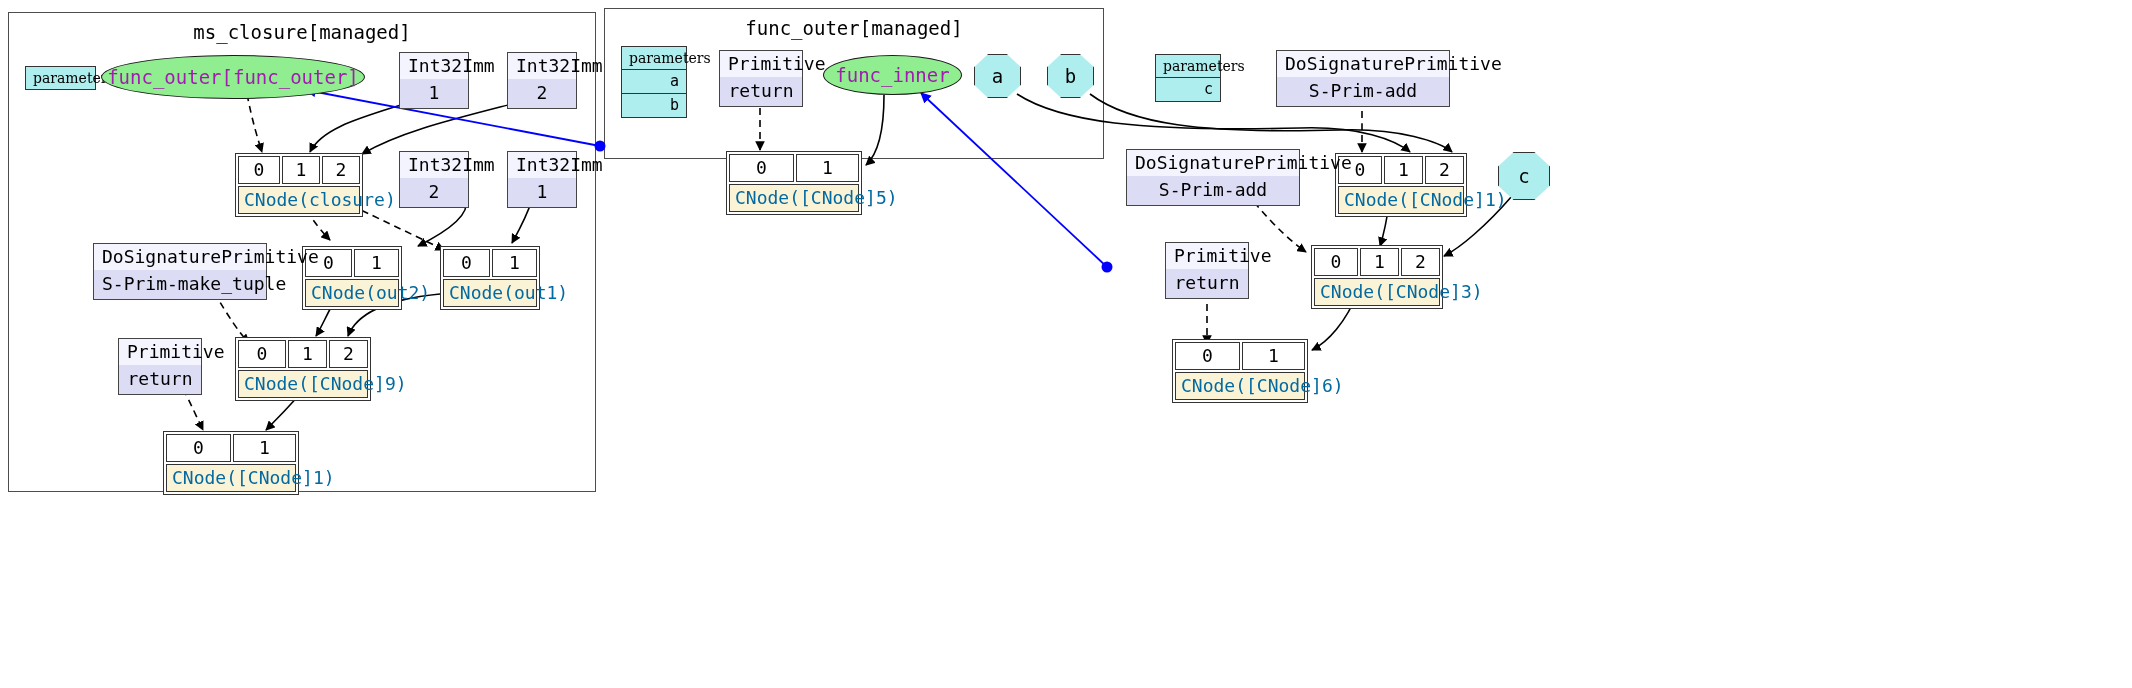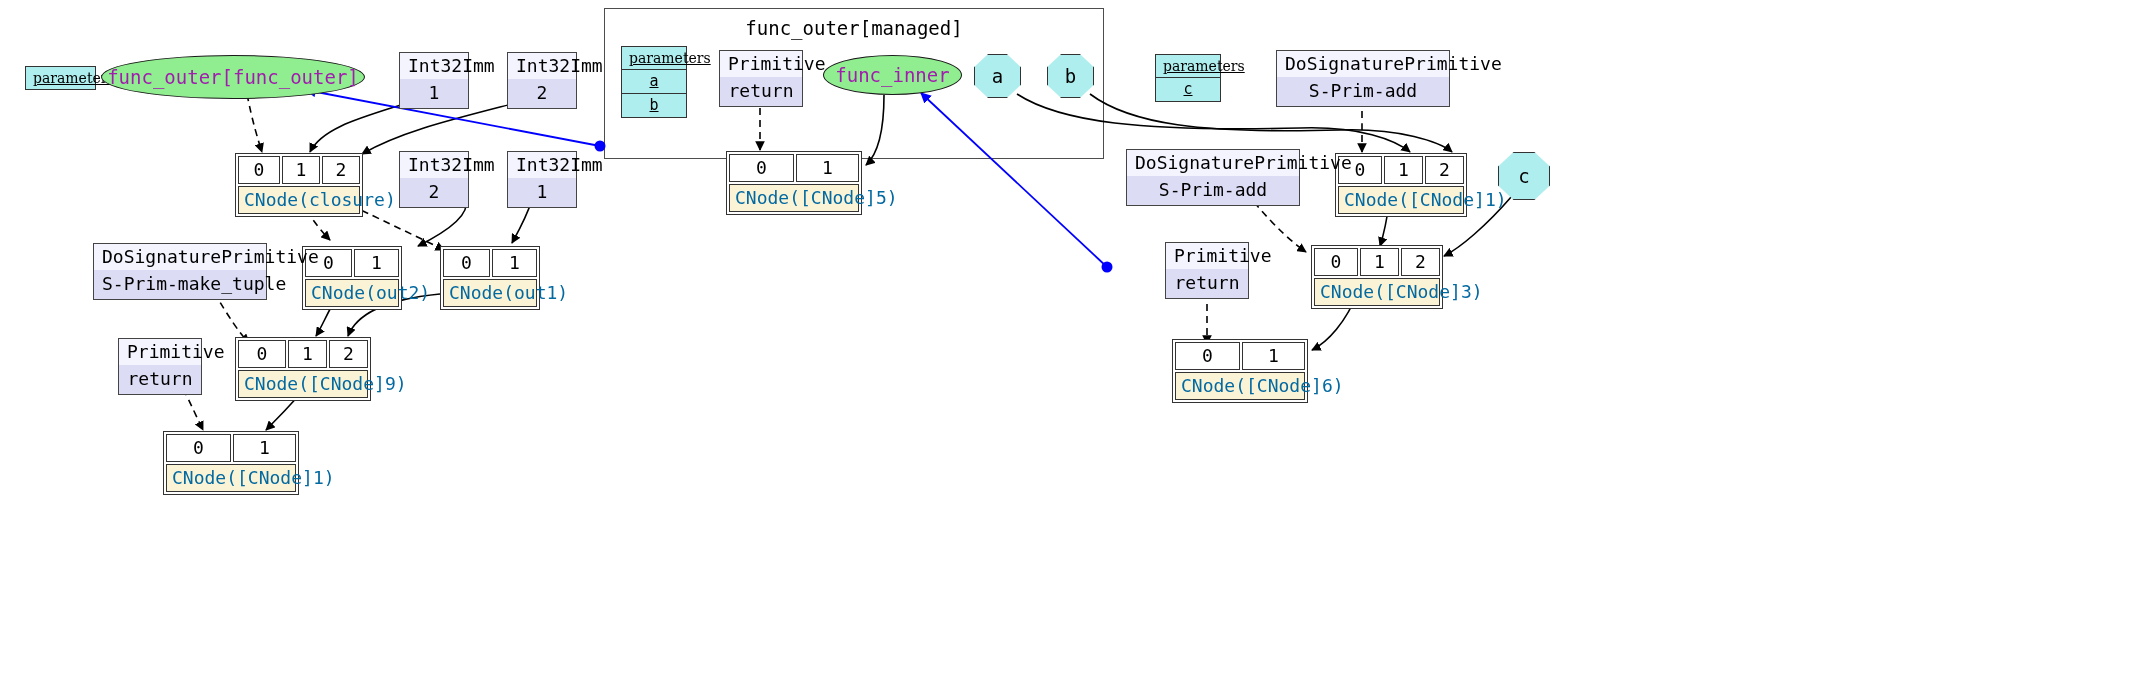--- a/index.html
+++ b/index.html
@@ -21,22 +21,22 @@
            font-size:19px;color:#a21caf;box-sizing:border-box;white-space:nowrap;}
 
   
   .octagon{background:#afeeee;border:1.5px solid #333;display:flex;align-items:center;
            justify-content:center;font-size:19px;color:#000;box-sizing:border-box;
            clip-path:polygon(30% 0,70% 0,100% 30%,100% 70%,70% 100%,30% 100%,0 70%,0 30%);}
 
   
   .paramtable{border:1.4px solid #333;background:#afeeee;box-sizing:border-box;
               font-size:15px;color:#000;}
-  .paramtable .prow{border-bottom:1.3px solid #333;text-align:center;line-height:1;
-                    padding:4px 7px;white-space:nowrap;text-decoration:underline;}
+  .paramtable .prow{border-bottom:1.3px solid #333;text-align:right;line-height:1;
+                    padding:4px 7px;white-space:nowrap;}
   .paramtable .prow:last-child{border-bottom:none;}
   .paramtable .phead{font-family:"DejaVu Serif",serif;font-size:14px;background:#afeeee;}
 
   
   .primbox{border:1.5px solid #444;background:#dcdcf5;box-sizing:border-box;
            font-size:18px;color:#000;text-align:center;}
   .primbox .ptop{background:#f4f4ff;padding:3px 8px 2px 8px;line-height:1.15;white-space:nowrap;}
   .primbox .pbot{background:#dcdcf5;padding:4px 8px 5px 8px;line-height:1.15;white-space:nowrap;}
 
   
@@ -48,20 +48,23 @@
   .cnode .slot:last-child{margin-right:0;}
   .cnode .label{border:1.4px solid #333;background:#fbf3d6;text-align:center;font-size:18px;
                 color:#0369a1;margin-top:2px;padding:2px 5px 3px 5px;white-space:nowrap;
                 box-sizing:border-box;}
 </style>
 </head>
 <body>
 
 <div id="stage">
 
+  <div class="cluster" style="left:8px;top:12px;width:588px;height:480px;">
+    <div class="cluster-title">ms_closure[managed]</div>
+  </div>
 
   <div class="cluster" style="left:604px;top:8px;width:500px;height:151px;">
     <div class="cluster-title">func_outer[managed]</div>
   </div>
 
 
   <svg id="wires" viewBox="0 0 2132 688">
     <defs>
       <marker id="ah" viewBox="0 0 10 10" refX="9" refY="5" markerWidth="6" markerHeight="6" orient="auto-start-reverse">
         <path d="M 0 0 L 10 5 L 0 10 z" fill="#000"></path>

